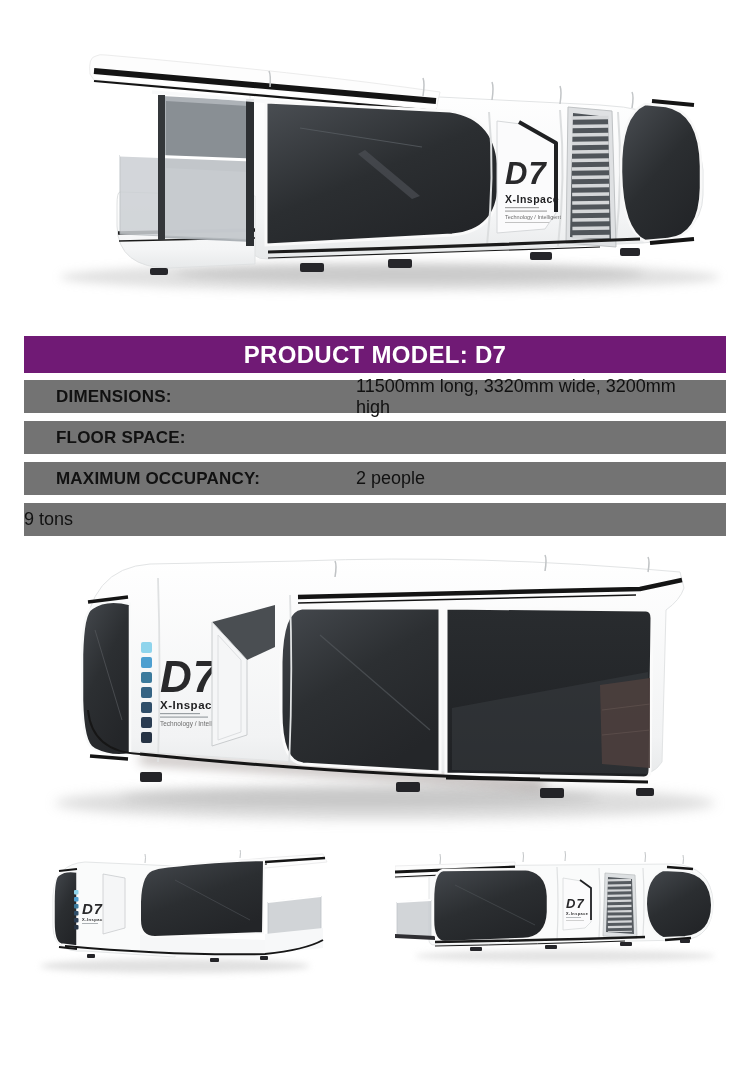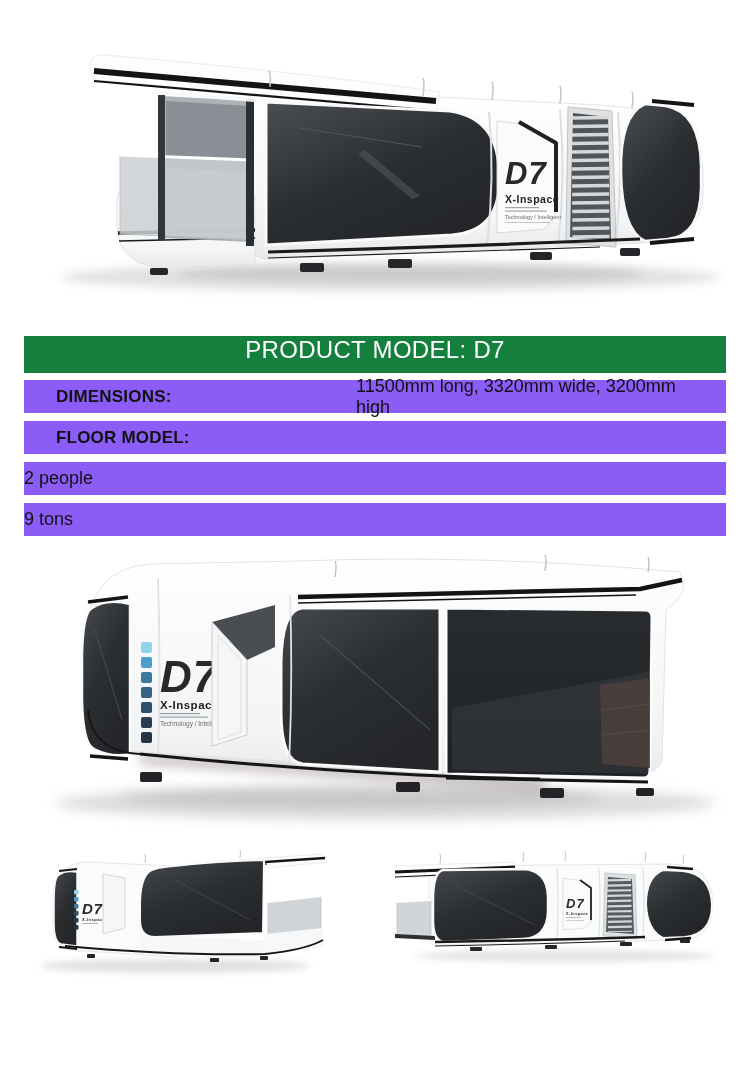--- a/index.html
+++ b/index.html
@@ -4,23 +4,23 @@
 <style>
   html,body{margin:0;padding:0;background:#ffffff;}
   .page{position:relative;width:750px;height:1076px;background:#ffffff;overflow:hidden;
         font-family:"Liberation Sans",sans-serif;color:#111;}
   .photo{display:block;}
   svg text{font-family:"Liberation Sans",sans-serif;}
   .brand-model{font-weight:bold;font-style:italic;fill:#29292b;letter-spacing:1px;}
   .brand-name{font-weight:bold;fill:#1f1f21;letter-spacing:.5px;}
   .brand-tagline{fill:#6d6d6d;}
   .spec{margin:4px 24px 0 24px;}
-  .spec-header{height:37px;background:#15803d;color:#ffffff;display:flex;
-               justify-content:center;font-size:24px;font-weight:normal;letter-spacing:.3px;margin-bottom:7px;}
-  .spec-row{height:33px;background:#8b5cf6;margin-bottom:8px;display:flex;align-items:center;}
+  .spec-header{height:37px;background:#701a75;color:#ffffff;display:flex;align-items:center;
+               justify-content:center;font-size:24px;font-weight:bold;letter-spacing:.3px;margin-bottom:7px;}
+  .spec-row{height:33px;background:#737373;margin-bottom:8px;display:flex;align-items:center;}
   .spec-label{width:300px;padding-left:32px;font-weight:bold;font-size:17px;letter-spacing:.2px;flex:none;}
   .spec-value{flex:1;font-size:18px;padding-right:20px;}
   .second{margin-top:14px;}
   .thumbs{display:flex;align-items:flex-start;}
   .thumb-left{margin-left:25px;}
   .thumb-right{margin-left:40px;}
 </style>
 </head>
 <body>
 
@@ -129,23 +129,24 @@
 
   <section class="spec">
     <div class="spec-header">
       <span>PRODUCT MODEL: D7</span>
     </div>
     <div class="spec-row">
       <div class="spec-label">DIMENSIONS:</div>
       <div class="spec-value">11500mm long, 3320mm wide, 3200mm high</div>
     </div>
     <div class="spec-row">
-      <div class="spec-label">FLOOR MODEL:</div>
+      <div class="spec-label">FLOOR SPACE:</div>
     </div>
     <div class="spec-row">
+      <div class="spec-label">MAXIMUM OCCUPANCY:</div>
       <div class="spec-value">2 people</div>
     </div>
     <div class="spec-row">
       <div class="spec-value">9 tons</div>
     </div>
   </section>
 
   <svg class="photo second" width="750" height="300" viewBox="0 0 750 300">
     <defs>
       <linearGradient id="w2" x1="0" y1="0" x2="0.6" y2="1">

